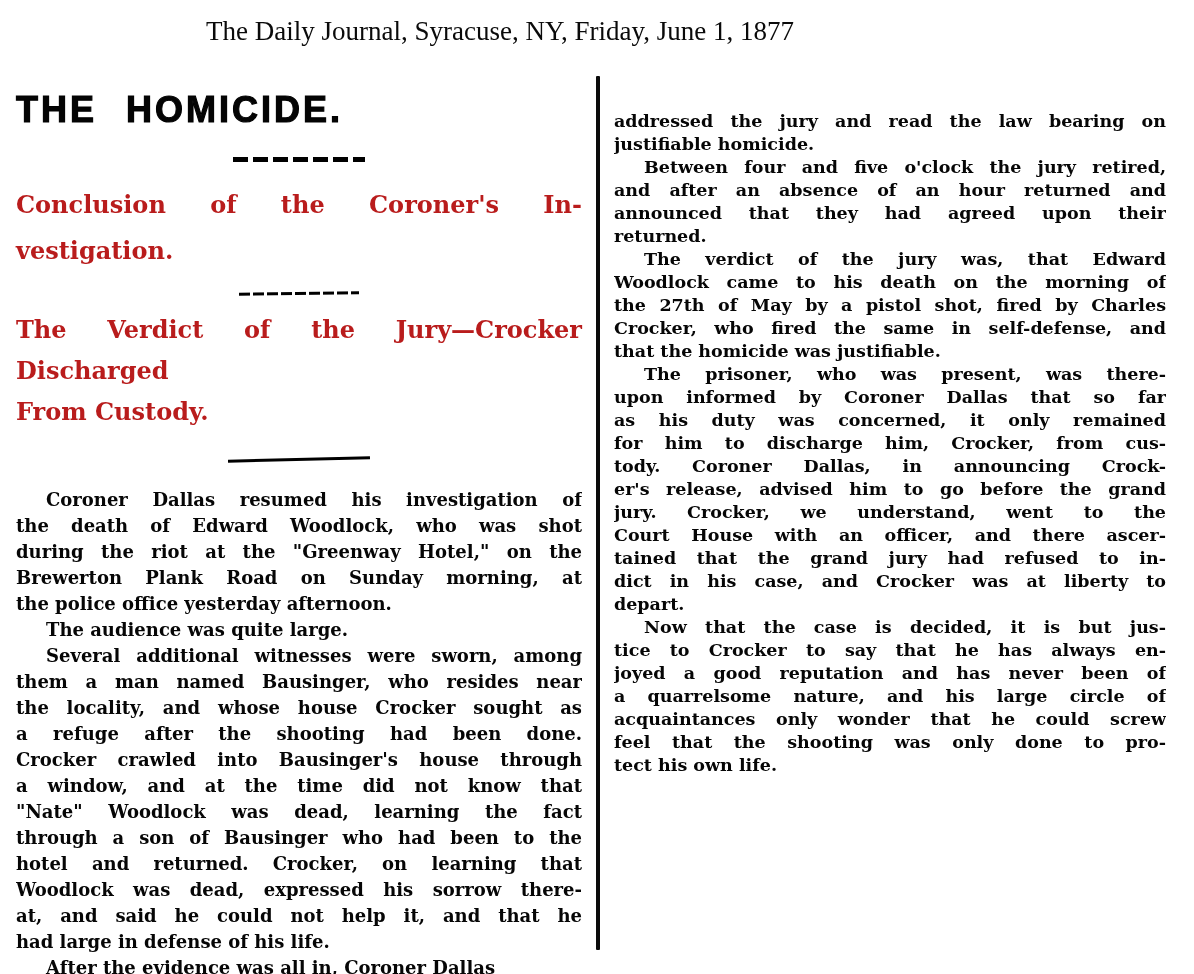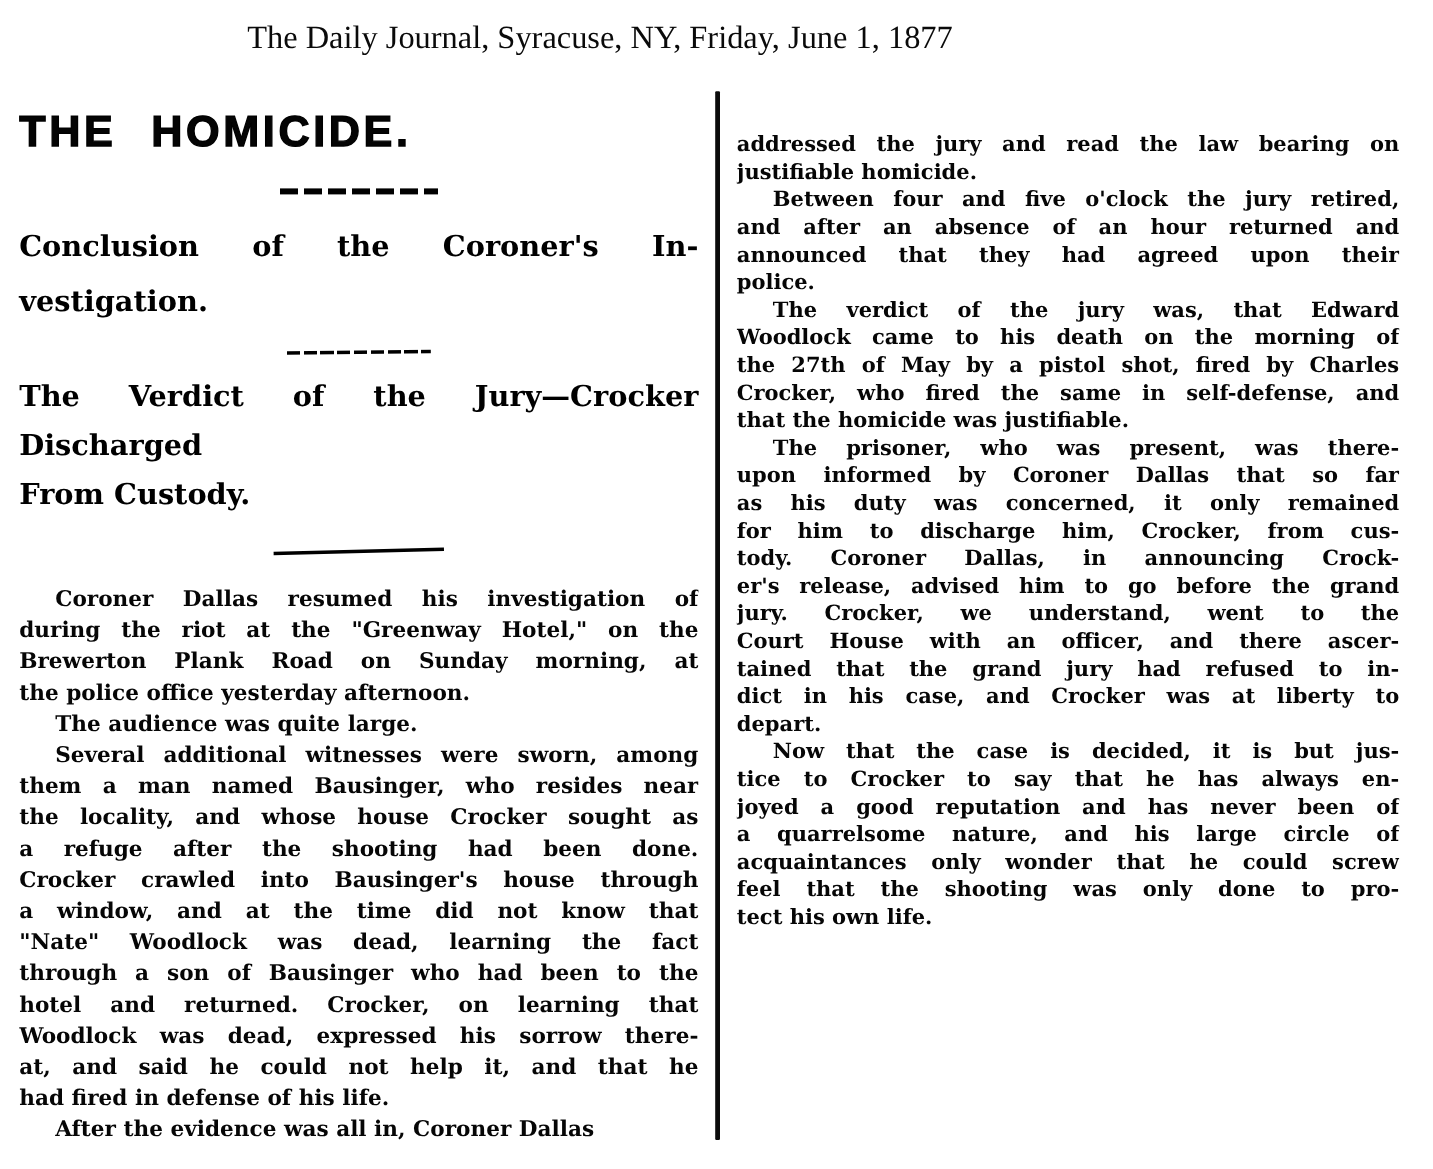--- a/index.html
+++ b/index.html
@@ -39,21 +39,21 @@
   }
   .rule2 {
     margin-top:18px; width:120px; height:3px;
     background-image:repeating-linear-gradient(90deg,#000 0 11px,rgba(0,0,0,0) 11px 14px);
     transform:rotate(-0.6deg);
   }
   .rule3 {
     margin-top:26px; width:142px; height:3px;
     background:#000; transform:rotate(-1.4deg);
   }
-  .subhead { font-weight:bold; color:#000000; }
+  .subhead { font-weight:bold; color:#b91c1c; }
   .subhead1 { margin:20px 0 0 0; font-size:24px; line-height:46px; }
   .subhead2 { margin:14px 0 0 0; font-size:24px; line-height:41px; }
   .sh-line-full   { display:block; text-align:justify; text-align-last:justify; }
   .sh-line-center { display:block; }
   .body-text { font-weight:bold; color:#060606; }
   .body-left  { margin-top:26px; font-size:18px;   line-height:26px; }
   .body-right { font-size:17.5px; line-height:23px; }
   .para { margin:0; }
   .line {
     text-align:justify; text-align-last:justify;
@@ -82,60 +82,61 @@
   <h2 class="subhead subhead2">
     <span class="sh-line-full">The Verdict of the Jury—Crocker Discharged</span>
     <span class="sh-line-center">From Custody.</span>
   </h2>
 
   <div class="rule rule3"></div>
 
   <div id="left-body" class="body-text body-left">
       <div class="para">
         <div class="line ind">Coroner Dallas resumed his investigation of</div>
+        <div class="line">the death of Edward Woodlock, who was shot</div>
         <div class="line">during the riot at the "Greenway Hotel," on the</div>
         <div class="line">Brewerton Plank Road on Sunday morning, at</div>
         <div class="line last">the police office yesterday afternoon.</div>
       </div>
       <div class="para">
         <div class="line ind last">The audience was quite large.</div>
       </div>
       <div class="para">
         <div class="line ind">Several additional witnesses were sworn, among</div>
         <div class="line">them a man named Bausinger, who resides near</div>
         <div class="line">the locality, and whose house Crocker sought as</div>
         <div class="line">a refuge after the shooting had been done.</div>
         <div class="line">Crocker crawled into Bausinger's house through</div>
         <div class="line">a window, and at the time did not know that</div>
         <div class="line">"Nate" Woodlock was dead, learning the fact</div>
         <div class="line">through a son of Bausinger who had been to the</div>
         <div class="line">hotel and returned.  Crocker, on learning that</div>
         <div class="line">Woodlock was dead, expressed his sorrow there-</div>
         <div class="line">at, and said he could not help it, and that he</div>
-        <div class="line last">had fired in defense of his life.</div>
+        <div class="line last">had large in defense of his life.</div>
       </div>
       <div class="para">
         <div class="line ind last">After the evidence was all in, Coroner Dallas</div>
       </div>
     </div>
 </div>
 
 <div class="col-divider"></div>
 
 <div class="article-right">
   <div id="right-body" class="body-text body-right">
       <div class="para">
         <div class="line">addressed the jury and read the law bearing on</div>
         <div class="line last">justifiable homicide.</div>
       </div>
       <div class="para">
         <div class="line ind">Between four and five o'clock the jury retired,</div>
         <div class="line">and after an absence of an hour returned and</div>
         <div class="line">announced that they had agreed upon their</div>
-        <div class="line last">police.</div>
+        <div class="line last">returned.</div>
       </div>
       <div class="para">
         <div class="line ind">The verdict of the jury was, that Edward</div>
         <div class="line">Woodlock came to his death on the morning of</div>
         <div class="line">the 27th of May by a pistol shot, fired by Charles</div>
         <div class="line">Crocker, who fired the same in self-defense, and</div>
         <div class="line last">that the homicide was justifiable.</div>
       </div>
       <div class="para">
         <div class="line ind">The prisoner, who was present, was there-</div>

